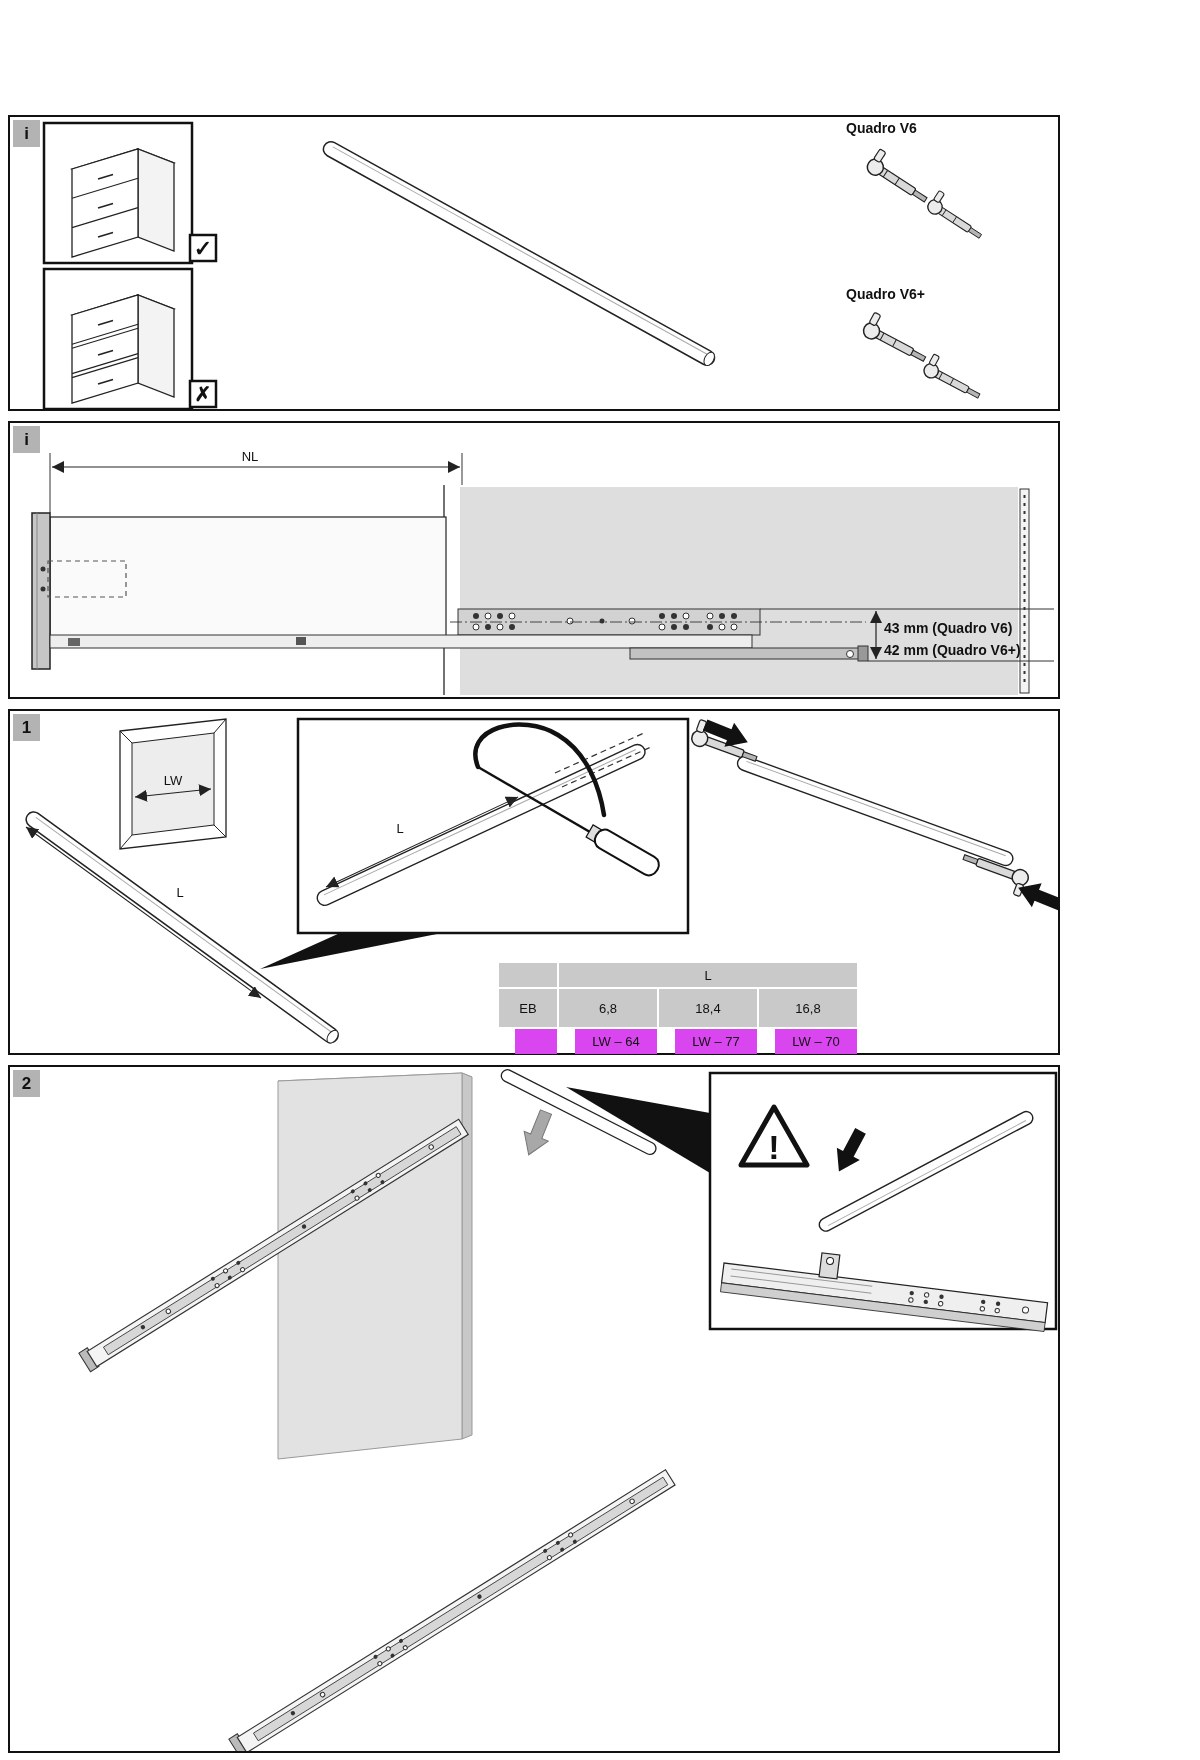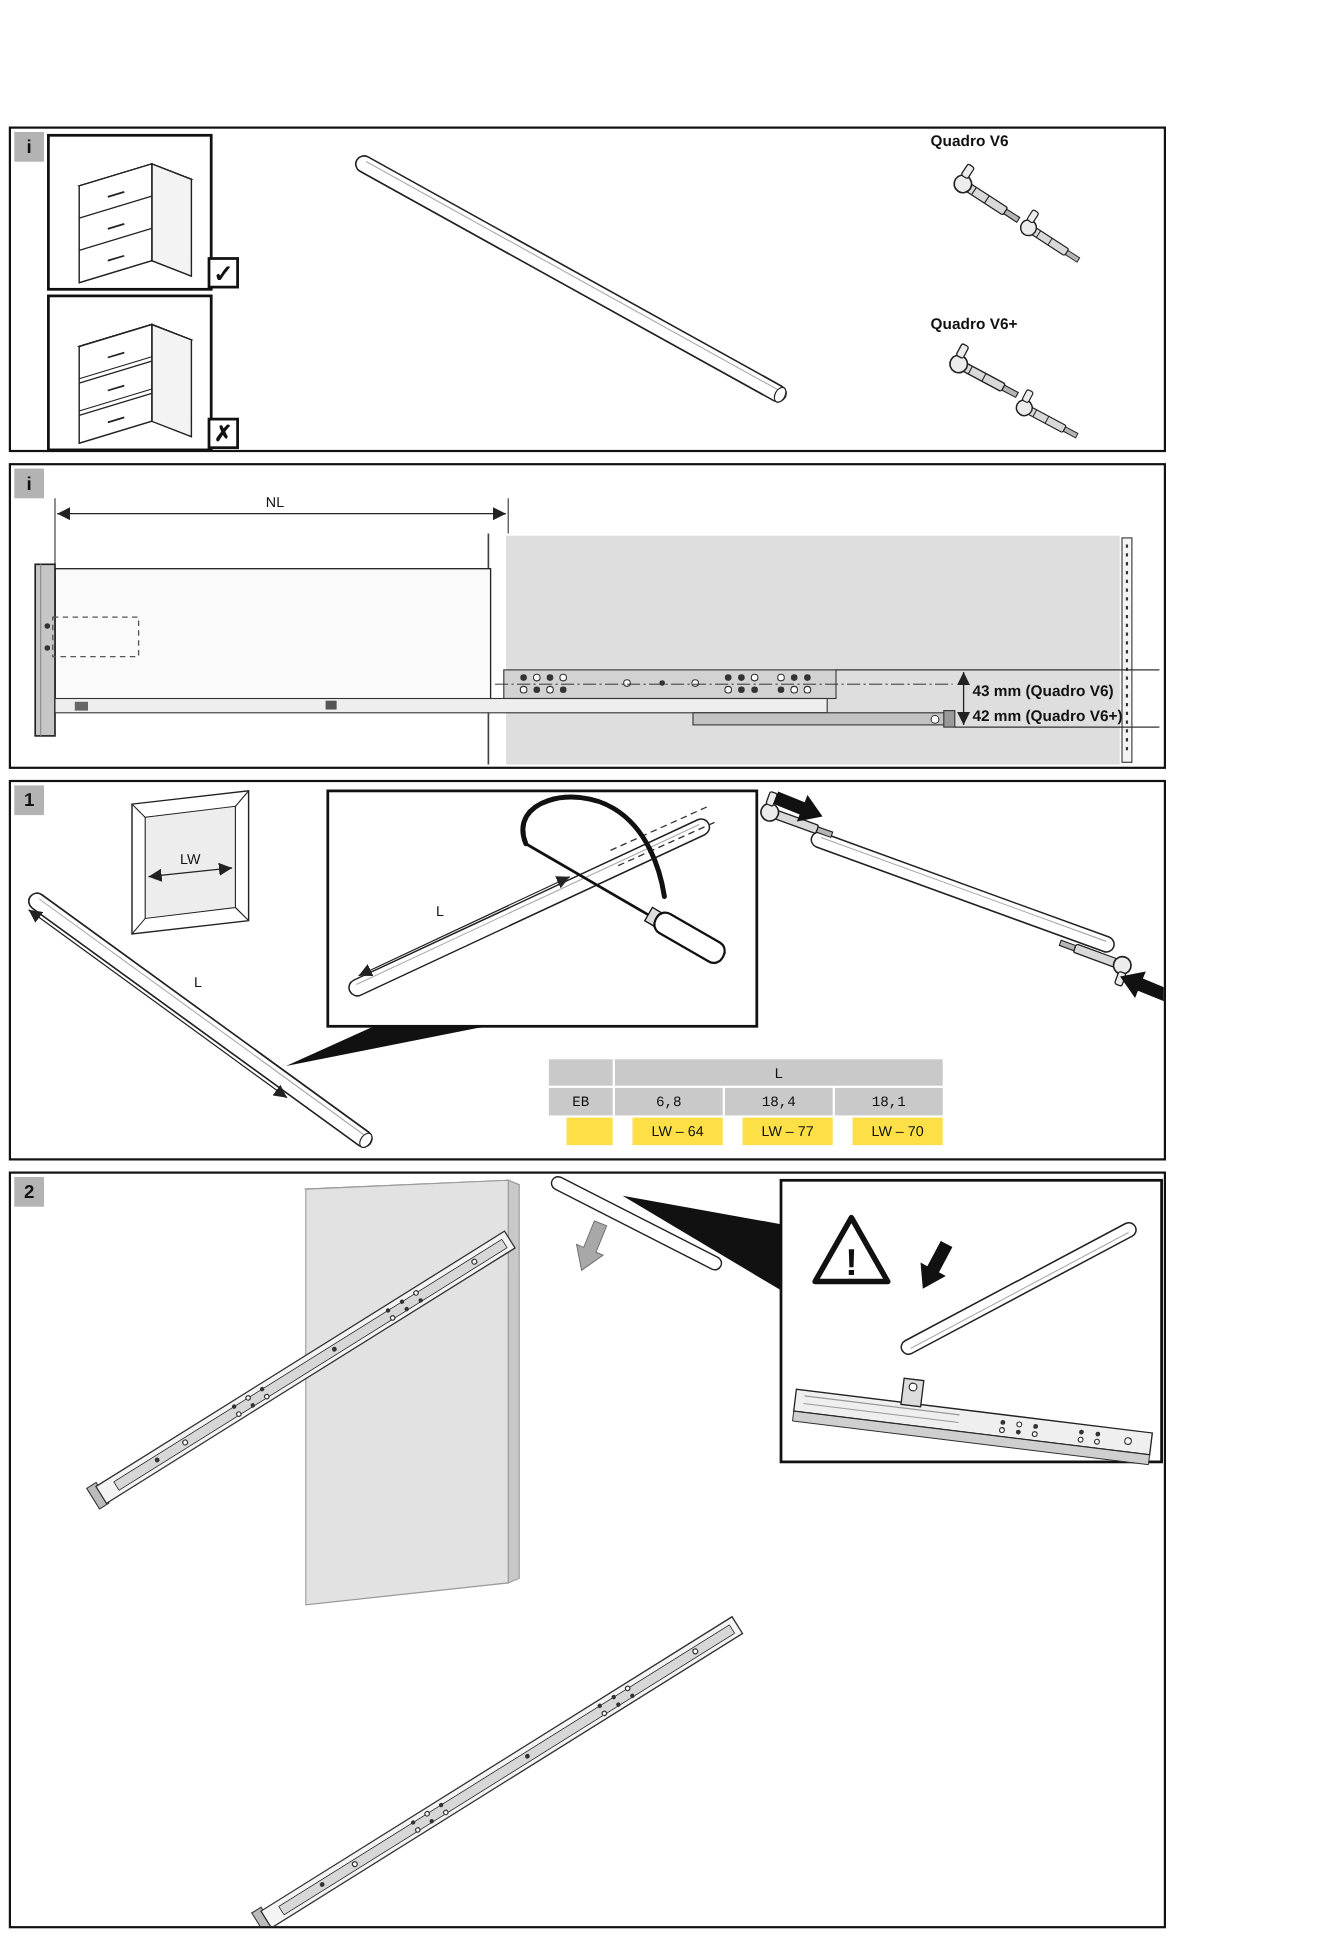--- a/index.html
+++ b/index.html
@@ -23,22 +23,22 @@
   svg text { font-family:"Liberation Sans", sans-serif; fill:#111; }
   svg text.b { font-weight:bold; }
 
   
   .t3 {
     position:absolute; left:489px; top:252px; z-index:5;
     display:grid; grid-template-columns:58px 98px 98px 98px; gap:2px;
     font-size:13px; color:#111; background:transparent;
   }
   .t3 .c { display:flex; align-items:center; justify-content:center; background:#c9c9c9; height:24px; }
-  .t3 .c.r2 { height:25px;font-family:Liberation Mono, monospace; }
-  .t3 .c.v  { height:25px; background:#fde047;margin-left:16px; }
+  .t3 .c.r2 { height:38px; }
+  .t3 .c.v  { height:25px; background:#d946ef;margin-left:16px; }
   .t3 .span3 { grid-column:2 / span 3; }
 </style>
 </head>
 <body>
 
 <div class="page">
 
   <section class="panel" id="p1">
     <div class="badge">i</div>
     <svg width="1048" height="292" viewBox="0 0 1048 292">
@@ -256,21 +256,21 @@
       </g>
     </svg>
 
     <div class="t3">
       <div class="c"></div>
       <div class="c span3">L</div>
 
       <div class="c r2">EB</div>
       <div class="c r2">6,8</div>
       <div class="c r2">18,4</div>
-      <div class="c r2">18,1</div>
+      <div class="c r2">16,8</div>
 
       <div class="c v"></div>
       <div class="c v">LW – 64</div>
       <div class="c v">LW – 77</div>
       <div class="c v">LW – 70</div>
     </div>
   </section>
 
   <section class="panel" id="p4">
     <div class="badge">2</div>

